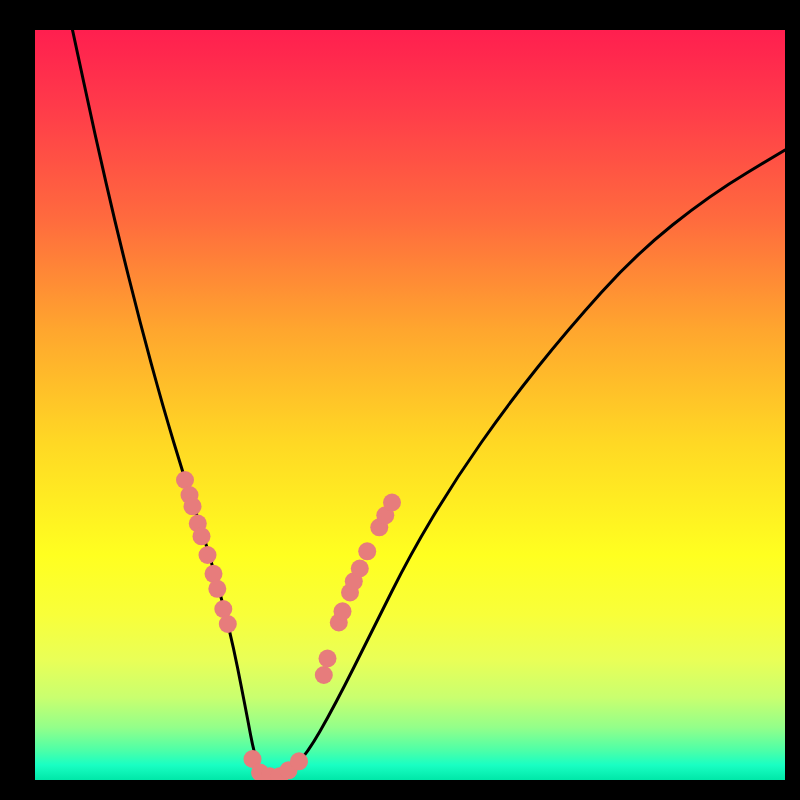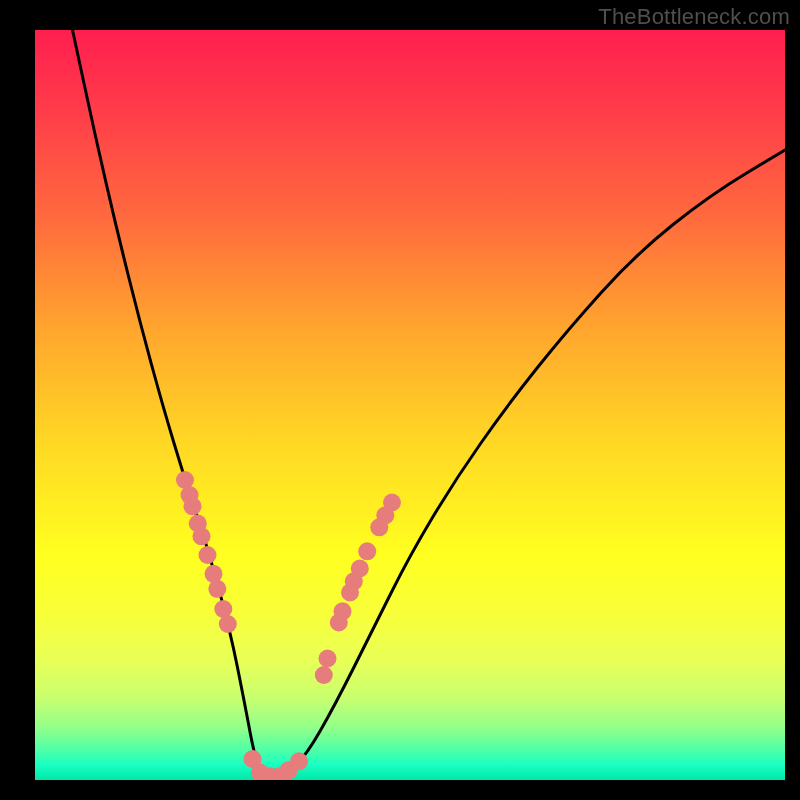--- a/index.html
+++ b/index.html
@@ -86,14 +86,13 @@
           <circle cx="315.0" cy="562.5" r="9.0" fill="#e77c7c"></circle>
           <circle cx="318.8" cy="551.3" r="9.0" fill="#e77c7c"></circle>
           <circle cx="324.8" cy="538.5" r="9.0" fill="#e77c7c"></circle>
           <circle cx="332.2" cy="521.3" r="9.0" fill="#e77c7c"></circle>
           <circle cx="344.3" cy="497.3" r="9.0" fill="#e77c7c"></circle>
           <circle cx="350.3" cy="485.3" r="9.0" fill="#e77c7c"></circle>
           <circle cx="357.0" cy="472.5" r="9.0" fill="#e77c7c"></circle>
         </g>
     </svg>
   </div>
-  <div class="watermark">TheBottleneck.com</div>
 </div>
 
 </body></html>

